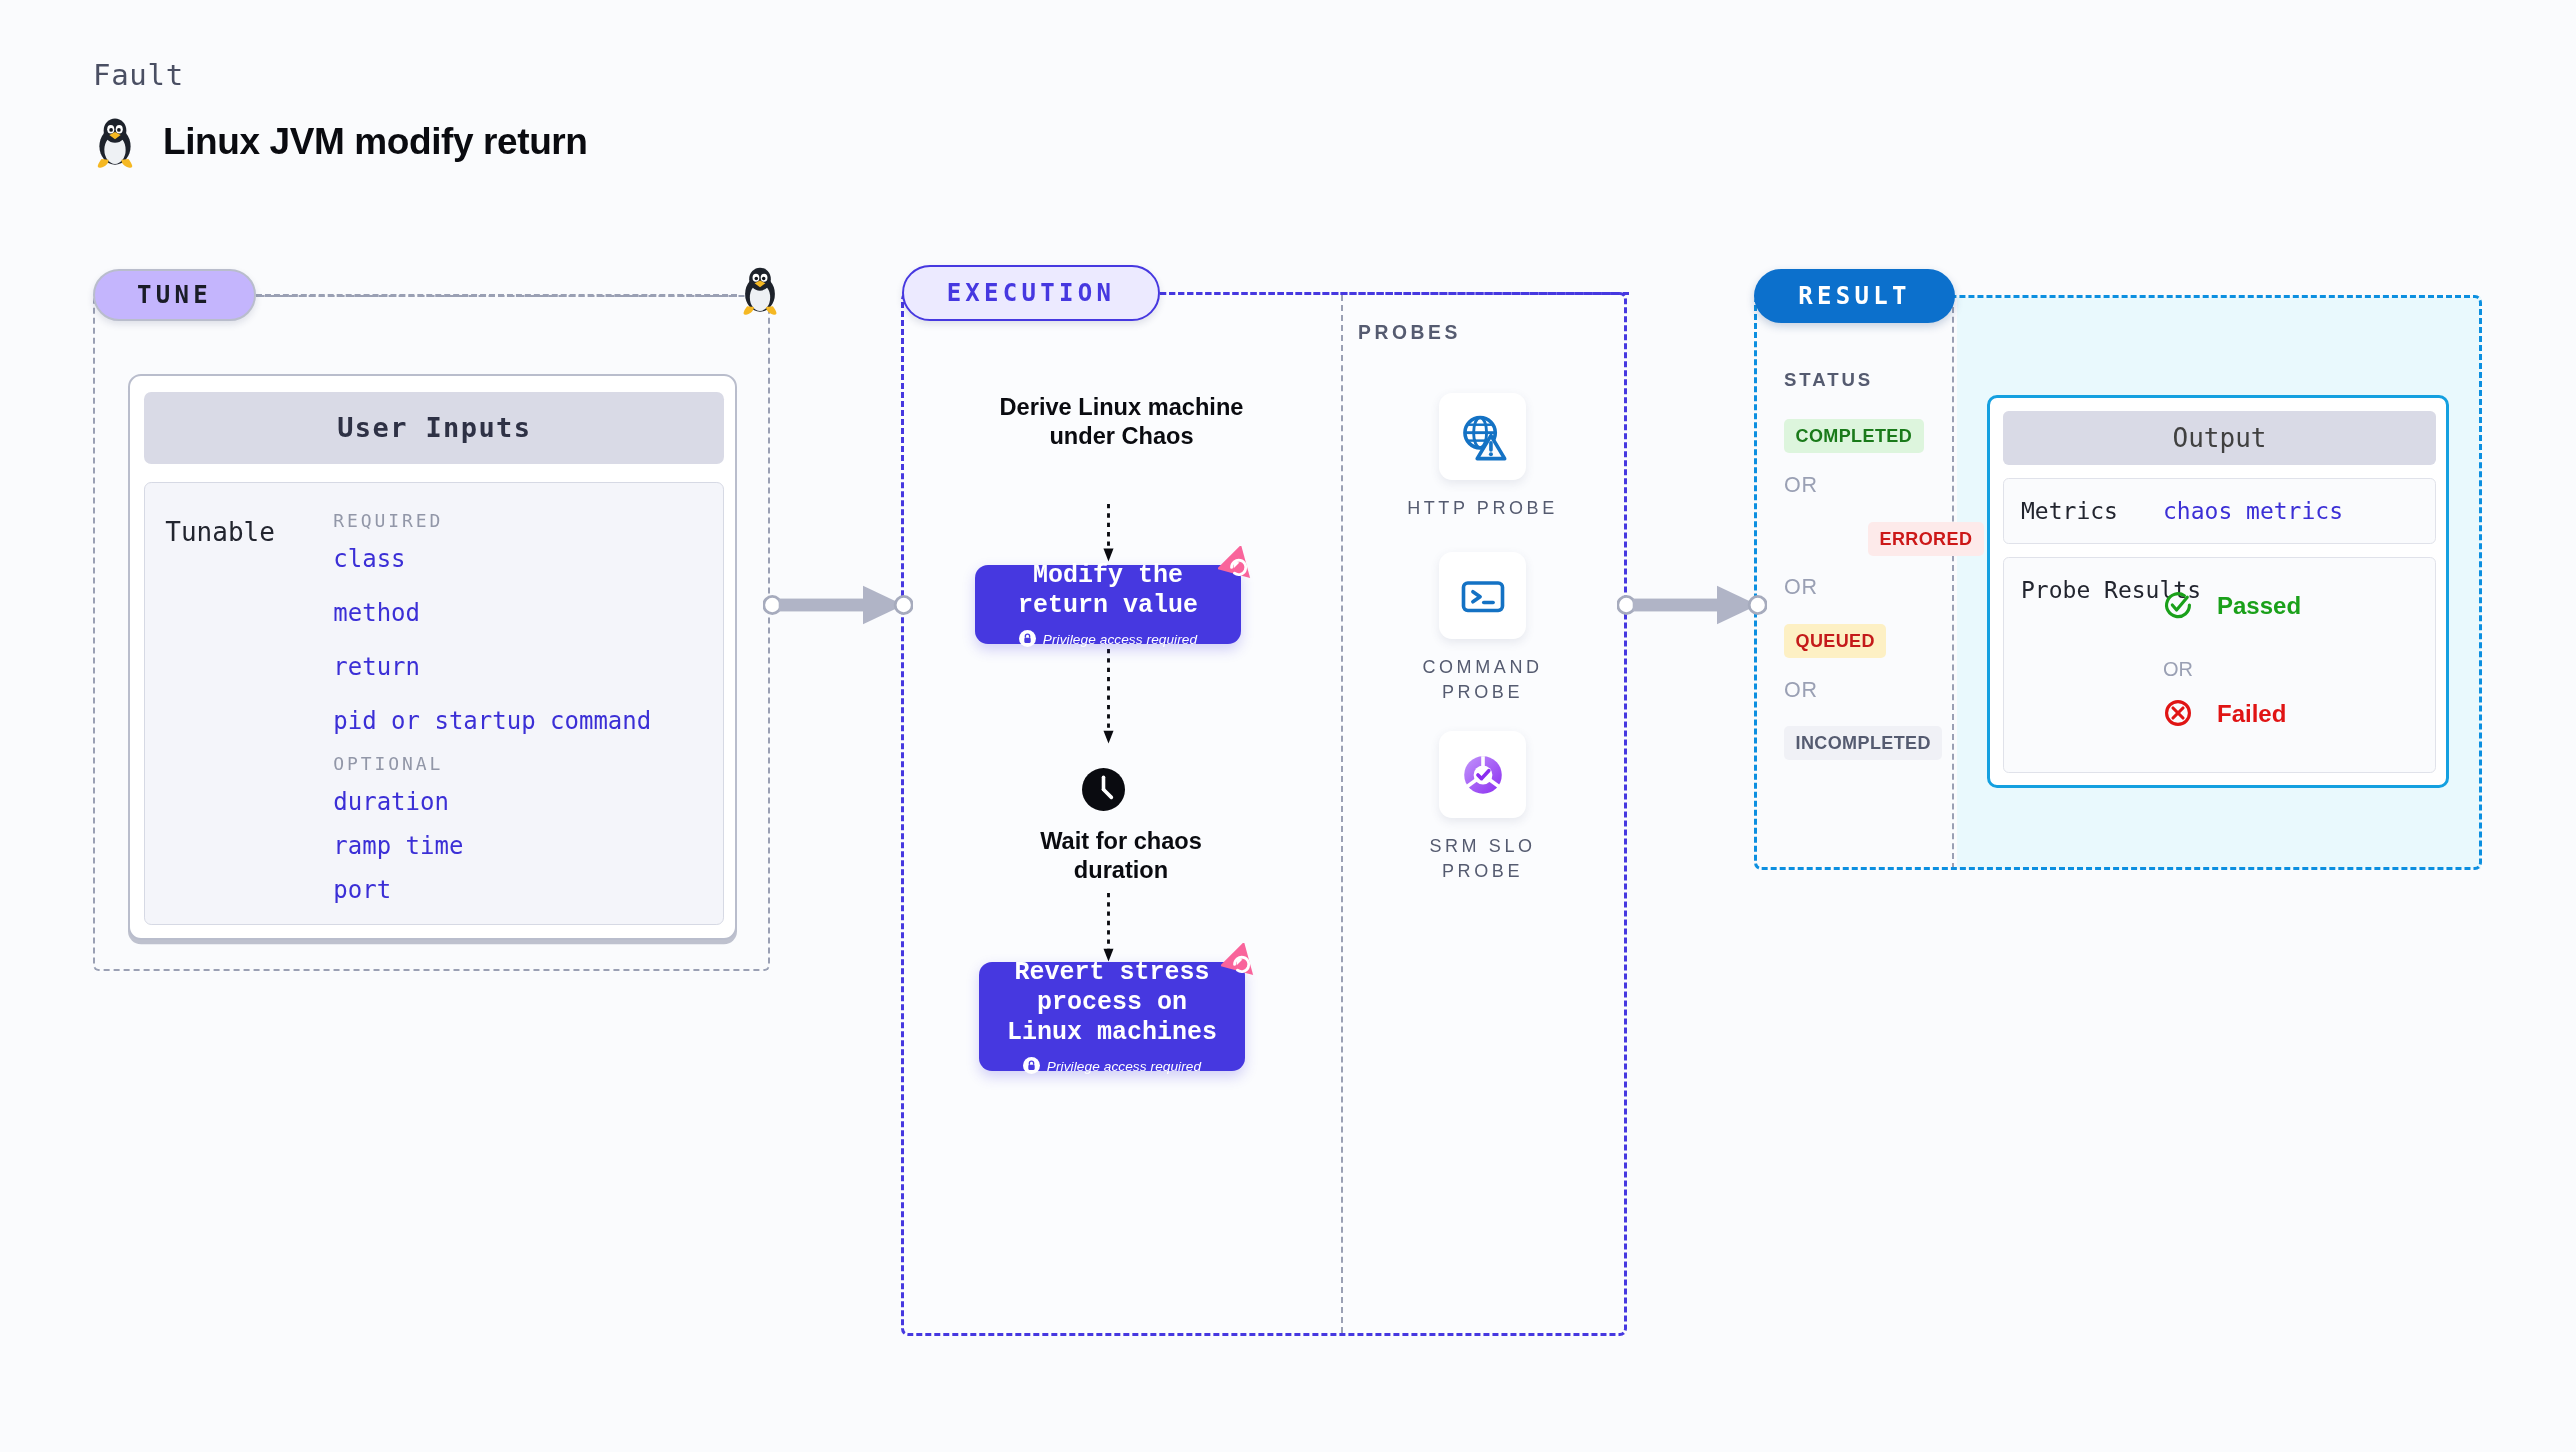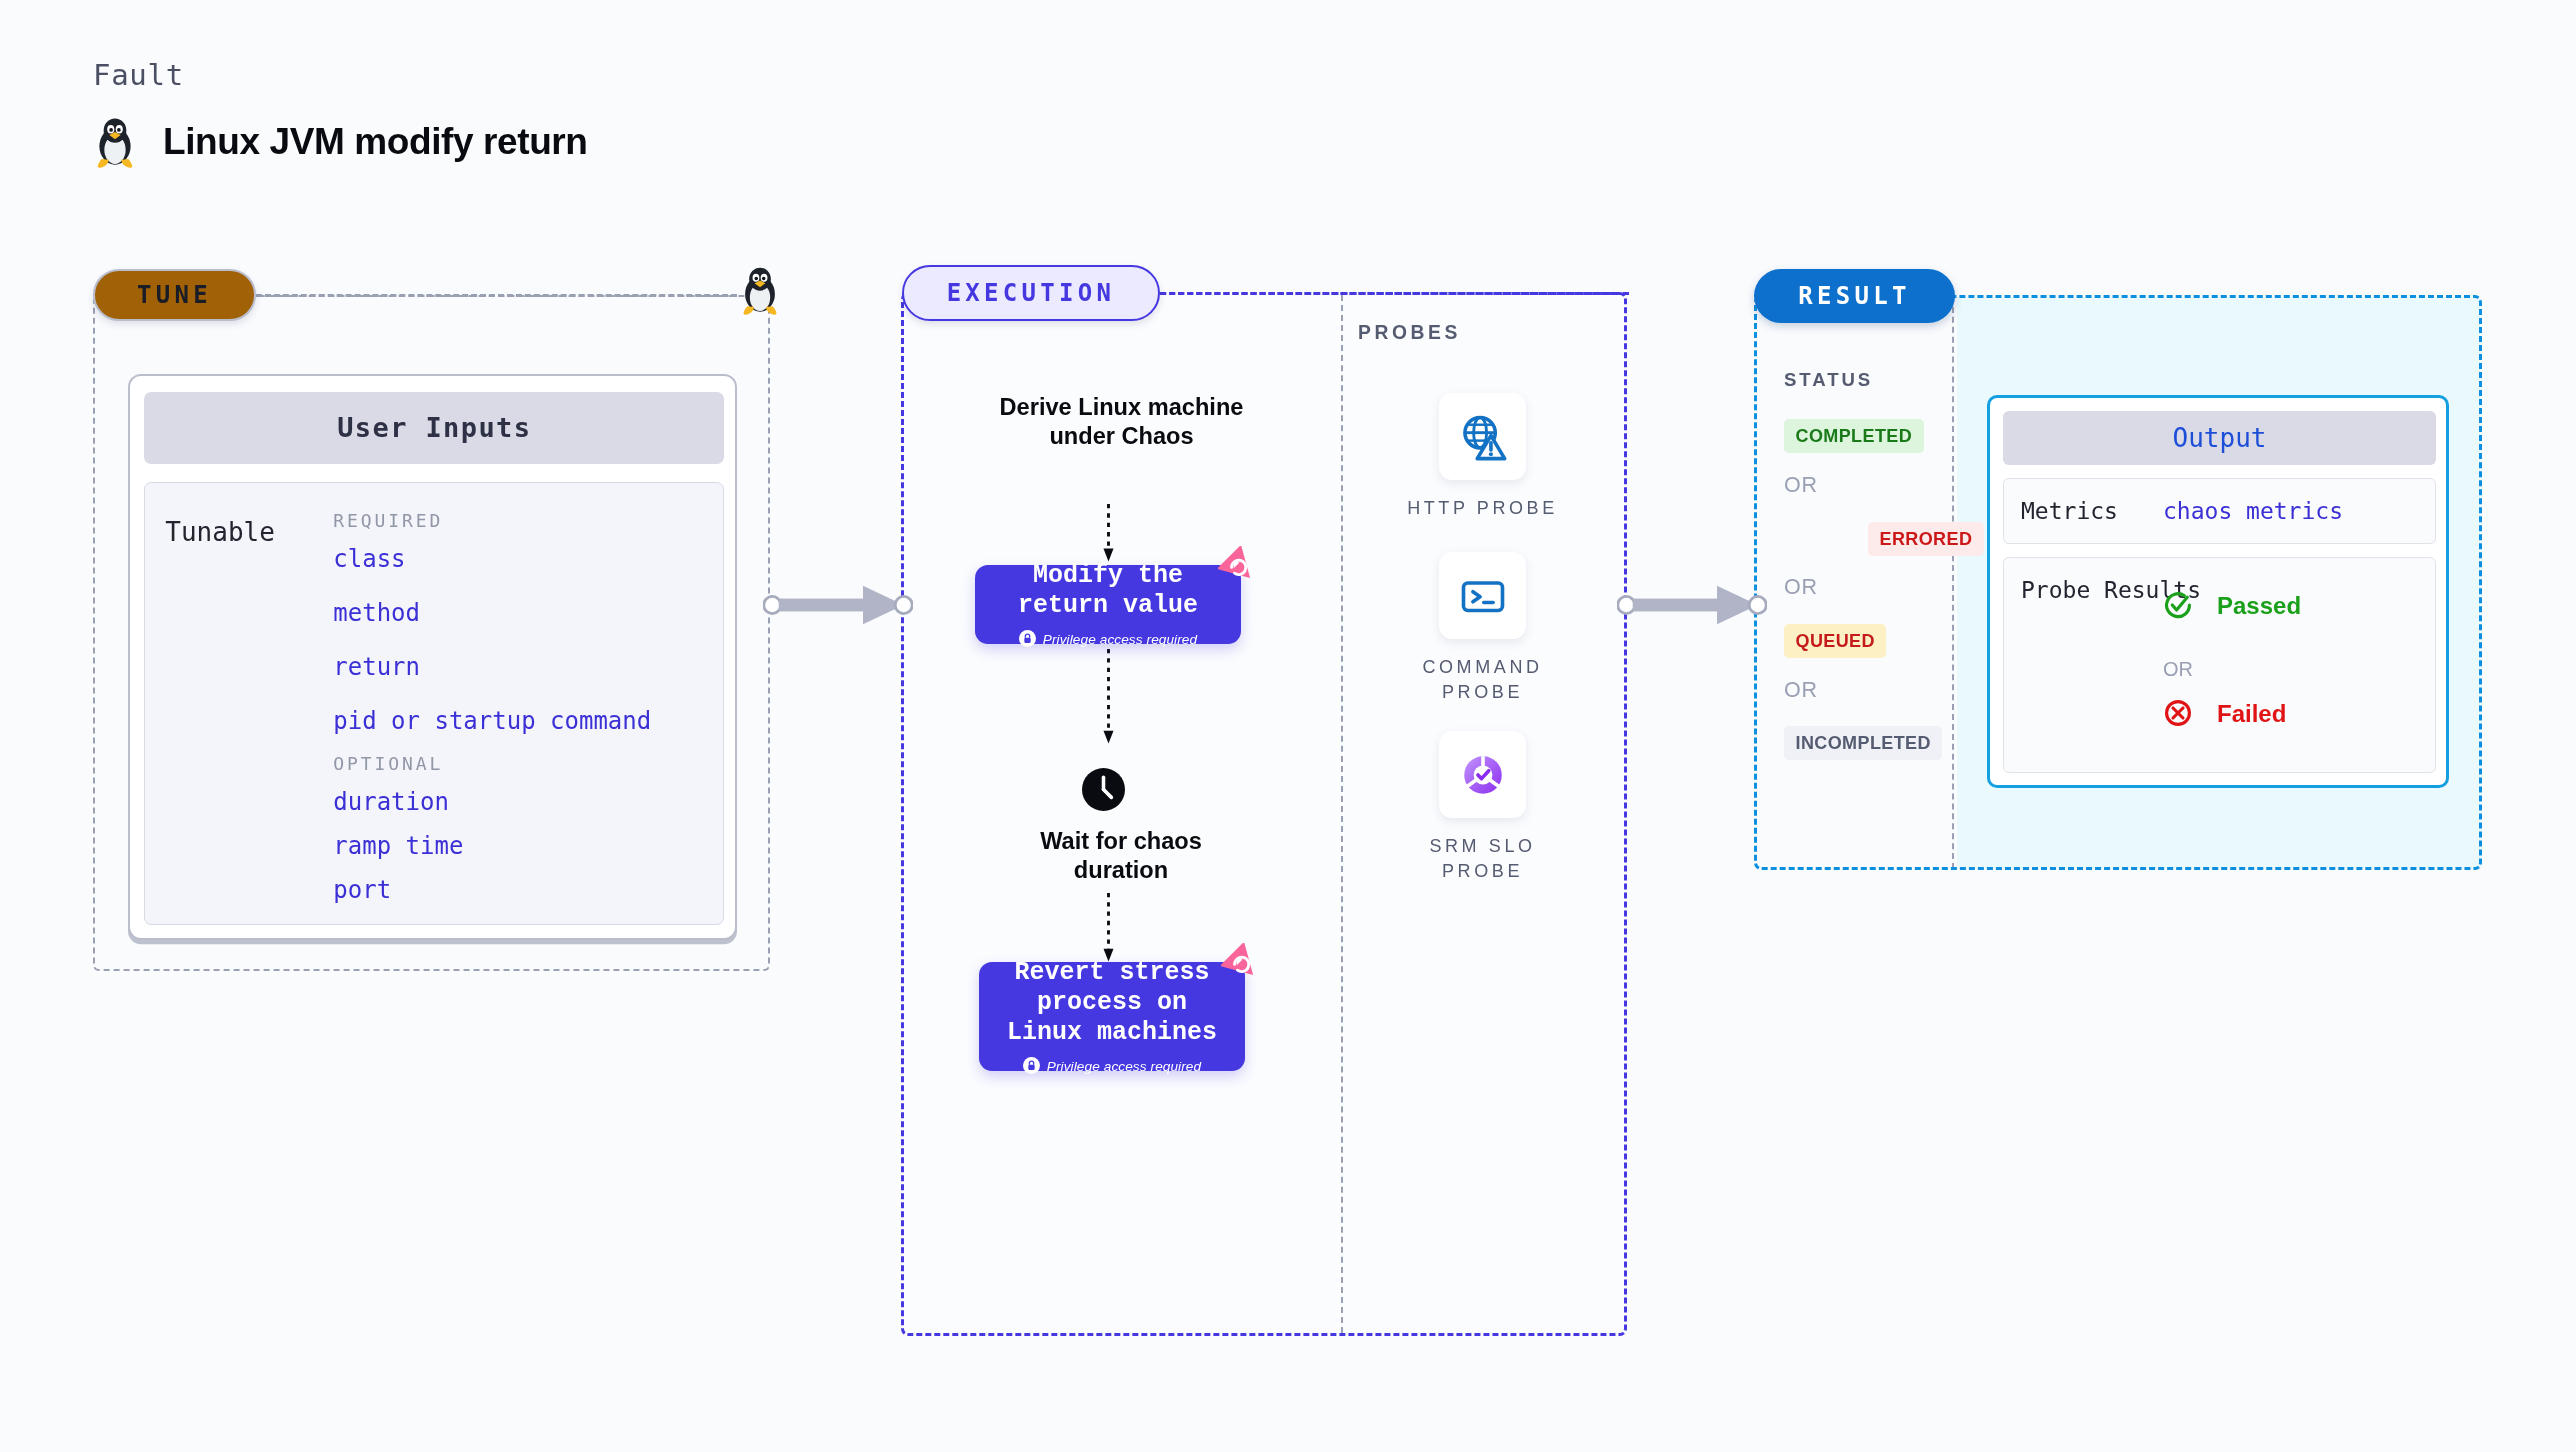--- a/index.html
+++ b/index.html
@@ -26,21 +26,21 @@
   
   .panel { position: absolute; }
 
   .pill {
     position: absolute; display: flex; align-items: center; justify-content: center;
     border-radius: 34px; font-family: "DejaVu Sans Mono", monospace;
     font-weight: 700; letter-spacing: 4.3px; white-space: nowrap; z-index: 6;
   }
   .pill-tune {
     left: 93px; top: 269px; width: 163px; height: 52px;
-    background: #a16207; border: 2.1px solid #b9bdcc; color: #1a1c27;
+    background: #c4b5fd; border: 2.1px solid #b9bdcc; color: #1a1c27;
     font-size: 24px; box-shadow: 0 3.6px 7.2px rgba(40,50,90,.13);
   }
   .pill-exec {
     left: 902px; top: 265px; width: 258px; height: 56px;
     background: #eceaff; border: 2.9px solid #4638e0; color: #4638e0;
     font-size: 24px; box-shadow: 0 3.6px 7.2px rgba(40,50,90,.13);
   }
   .pill-result {
     left: 1754px; top: 269px; width: 201px; height: 54px;
     background: #0c70cc; border: none; color: #ffffff;
@@ -189,21 +189,21 @@
   .b-incomplete{ left: 1784px; top: 726px; background: #f0f1f6; color: #555b70; }
 
   .output-card {
     position: absolute; left: 1987px; top: 395px; width: 462px; height: 393px;
     background: #ffffff; border: 3.6px solid #14a0e0; border-radius: 10px;
   }
   .output-header {
     position: absolute; left: 13px; top: 13px; width: 433px; height: 54px;
     background: #d9dae6; border-radius: 5.7px;
     display: flex; align-items: center; justify-content: center;
-    font-family: "DejaVu Sans Mono", monospace; font-size: 26px; color: #1d4ed8;
+    font-family: "DejaVu Sans Mono", monospace; font-size: 26px; color: #404040;
   }
   .out-row {
     position: absolute; left: 13px; width: 433px;
     background: #fafbfd; border: 1.4px solid #e0e2ea; border-radius: 5.7px;
   }
   .out-row-metrics { top: 80px; height: 66px; }
   .out-row-probe   { top: 159px; height: 216px; }
   .out-key {
     position: absolute; left: 17px; top: 17px;
     font-family: "DejaVu Sans Mono", monospace; font-size: 23px; color: #22252f; line-height: 1.35;

